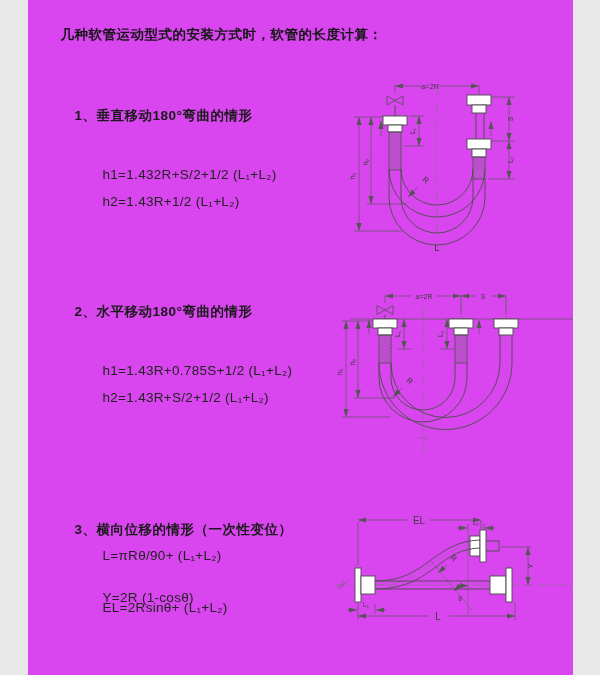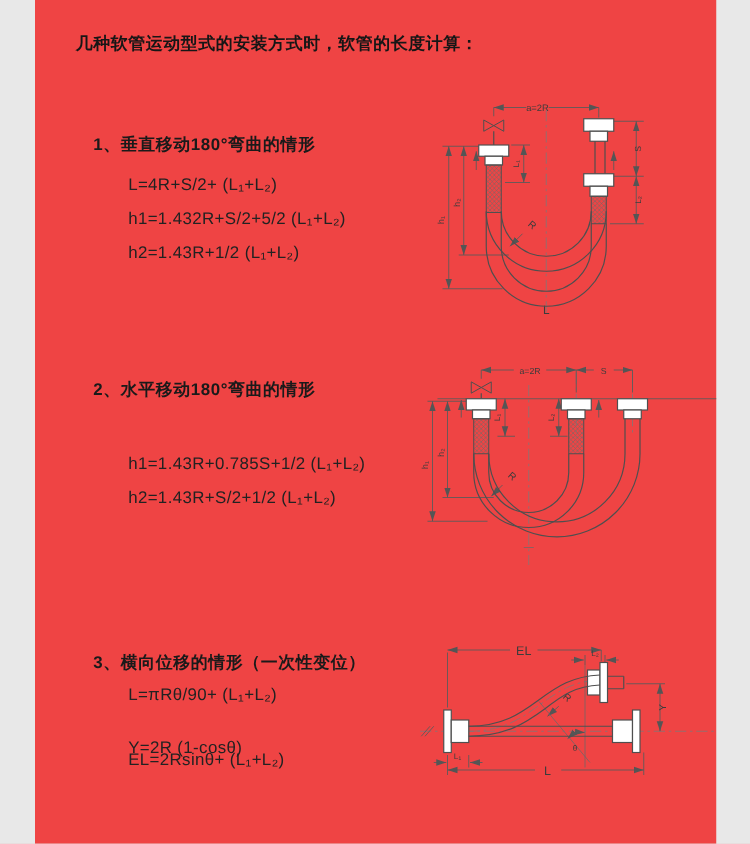--- a/index.html
+++ b/index.html
@@ -1,17 +1,17 @@
 <!DOCTYPE html>
 <html><head>
 <meta charset="utf-8">
 <style>
   html,body{margin:0;padding:0;background:#e8e8e8;}
   .page{
-    position:relative;width:545px;height:675px;background:#ef4444;
+    position:relative;width:545px;height:675px;background:#d946ef;
     font-family:"Liberation Sans","DejaVu Sans",sans-serif;
     overflow:hidden;margin:0 auto;color:#1c1c1c;
   }
   .title{
     position:absolute;left:33px;top:26px;font-size:13.5px;font-weight:700;
     letter-spacing:0.5px;color:#161616;white-space:nowrap;
   }
   .heading{
     position:absolute;left:47px;font-size:13.5px;font-weight:700;
     letter-spacing:0.5px;color:#1a1a1a;white-space:nowrap;
@@ -44,22 +44,21 @@
       </marker>
       <pattern id="hatch" width="3.5" height="3.5" patternUnits="userSpaceOnUse">
         <path d="M0,3.5 L3.5,0 M0,0 L3.5,3.5" stroke="#6a6a6a" stroke-width="0.45"></path>
       </pattern>
     </defs>
   </svg>
 
   <div class="title">几种软管运动型式的安装方式时，软管的长度计算：</div>
 
   <div class="heading" style="top:107px">1、垂直移动180°弯曲的情形</div>
-  <div class="formula" style="top:140px">L=4R+S/2+ (L₁+L₂)</div>
-  <div class="formula" style="top:167px">h1=1.432R+S/2+5/2 (L₁+L₂)</div>
+  <div class="formula" style="top:167px">h1=1.432R+S/2+1/2 (L₁+L₂)</div>
   <div class="formula" style="top:194px">h2=1.43R+1/2 (L₁+L₂)</div>
 
   <svg class="diagram" style="left:310px;top:70px" width="225" height="192" viewBox="310 70 225 192">
     <g>
       <line class="cl" x1="409" y1="88" x2="409" y2="253"></line>
     </g>
     <g>
       <line class="dim" x1="367" y1="86" x2="393" y2="86" marker-start="url(#aS)"></line>
       <line class="dim" x1="411" y1="86" x2="451" y2="86" marker-end="url(#aE)"></line>
       <line class="dim" x1="367" y1="86" x2="367" y2="93"></line>

